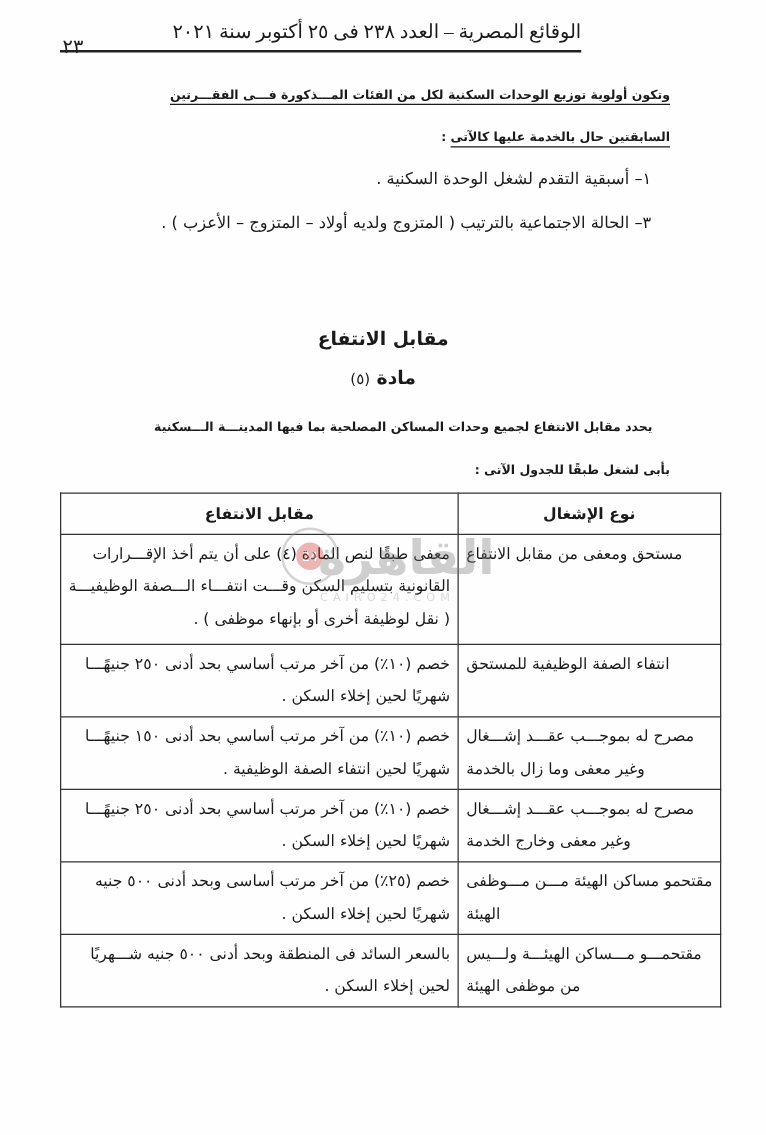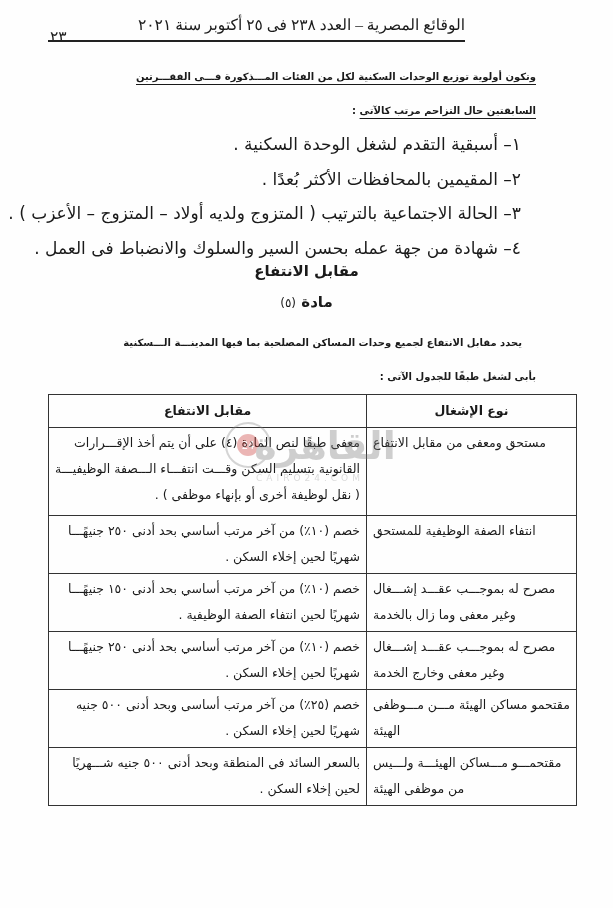--- a/index.html
+++ b/index.html
@@ -62,21 +62,21 @@
     .line {
       display: block;
       white-space: nowrap;
     }
     .list {
       position: absolute;
       right: 92px;
       top: 127px;
       width: 470px;
       list-style: none;
-      font-size: 17px;
+      font-size: 13px;
       line-height: 34.5px;
     }
     .list li { white-space: nowrap; }
     .heading {
       position: absolute;
       left: 0;
       width: 613px;
       text-align: center;
       font-weight: bold;
       font-size: 15px;
@@ -130,28 +130,26 @@
 <div class="page">
 
   <div class="header">
     <span class="header-title">الوقائع المصرية – العدد ٢٣٨ فى ٢٥ أكتوبر سنة ٢٠٢١</span>
     <span class="header-page">٢٣</span>
   </div>
   <div class="header-rule"></div>
 
   <div class="text-block intro-p">
     <span class="line u">وتكون أولوية توزيع الوحدات السكنية لكل من الفئات المـــذكورة فـــى الفقـــرتين</span>
-    <span class="line"><span class="u">السابقتين حال التزاحم مرتب كالآتى</span><span> :</span></span>
+    <span class="line"><span class="u">السابقتين حال بالخدمة عليها كالآتى</span><span> :</span></span>
   </div>
 
   <ol class="list">
     <li>١– أسبقية التقدم لشغل الوحدة السكنية .</li>
-    <li>٢– المقيمين بالمحافظات الأكثر بُعدًا .</li>
     <li>٣– الحالة الاجتماعية بالترتيب ( المتزوج ولديه أولاد – المتزوج – الأعزب ) .</li>
-    <li>٤– شهادة من جهة عمله بحسن السير والسلوك والانضباط فى العمل .</li>
   </ol>
 
   <div class="heading heading-1">مقابل الانتفاع</div>
   <div class="heading heading-2">
     <span>مادة</span>
     <span class="num">(٥)</span>
   </div>
 
   <div class="text-block article-p">
     <span class="line indent">يحدد مقابل الانتفاع لجميع وحدات المساكن المصلحية بما فيها المدينـــة الـــسكنية</span>

